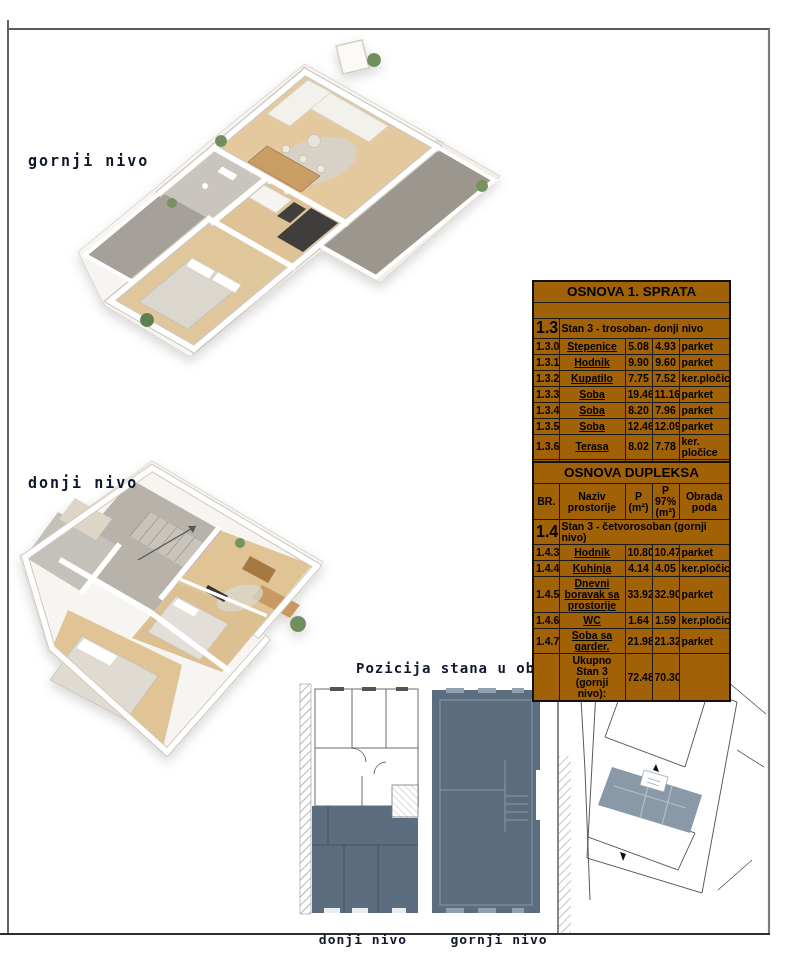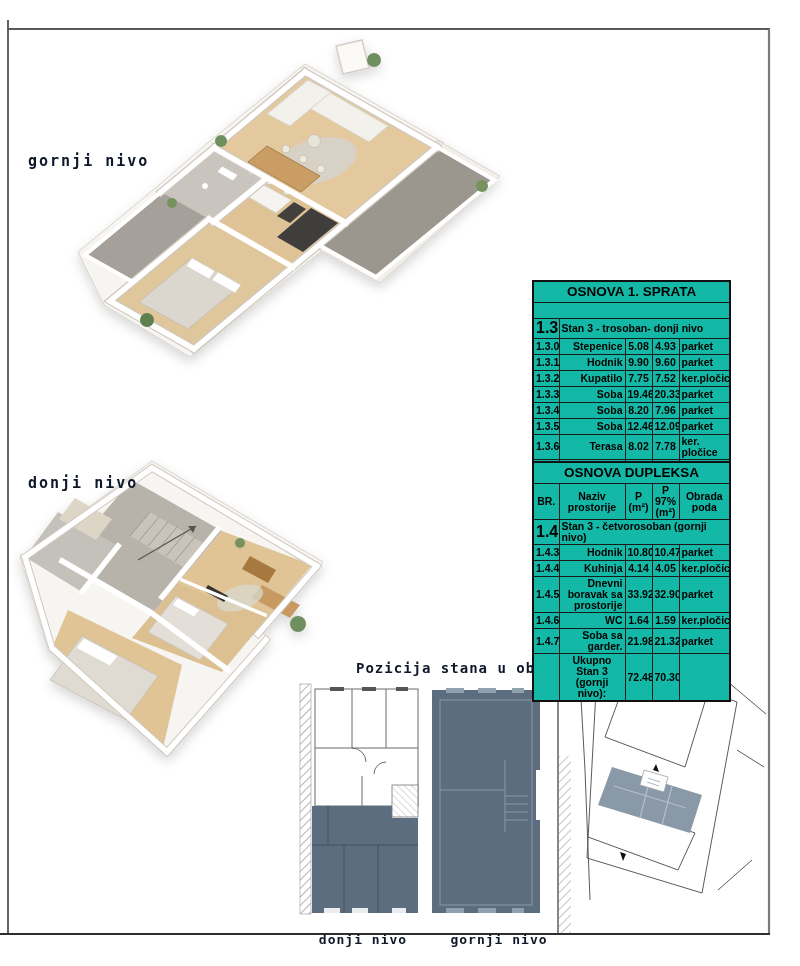--- a/index.html
+++ b/index.html
@@ -9,34 +9,34 @@
            font-weight:bold;color:#0f172a;white-space:nowrap;margin-top:16px;}
   #lbl-upper{left:28px;top:136px;font-size:15px;letter-spacing:2px;}
   #lbl-lower{left:28px;top:458px;font-size:15px;letter-spacing:2px;}
   #lbl-pos-title{left:356px;top:644px;width:200px;text-align:center;
                  font-size:14px;letter-spacing:1px;}
   #lbl-pos-left{left:304px;top:916px;width:118px;text-align:center;
                 font-size:13px;letter-spacing:1px;}
   #lbl-pos-right{left:440px;top:916px;width:118px;text-align:center;
                  font-size:13px;letter-spacing:1px;}
   svg#gfx{position:absolute;left:0;top:0;}
-  table.sheet{position:absolute;border-collapse:collapse;background:#14b8a6;
+  table.sheet{position:absolute;border-collapse:collapse;background:#a16207;
       table-layout:fixed;width:197px;border:2px solid #111;
       font-family:"Liberation Sans",sans-serif;font-weight:bold;color:#000;}
   #tbl-sprata{left:532px;top:280px;}
   #tbl-dupleksa{left:532px;top:461px;}
   table.sheet th,table.sheet td{border:1px solid #1a1a1a;font-size:10.5px;
       line-height:1.05;padding:1px 2px;overflow:hidden;}
   table.sheet tr{height:16px;}
   table.sheet .title-row th{font-size:13.5px;text-align:center;padding:3px 0;}
   table.sheet .spacer-row td{height:5px;padding:0;}
   table.sheet .section-row td{text-align:left;}
   table.sheet .section-row .br{text-align:center;font-size:16px;}
   td.br{text-align:center;font-size:9.5px;padding:1px 0;}
-  td.name{text-align:right;}
+  td.name{text-align:center;text-decoration:underline;}
   td.num{text-align:center;font-size:10px;padding:1px 0;}
   td.fl{text-align:left;font-size:10px;padding:1px 0;}
   th.hcell{font-size:9.5px;text-align:center;padding:1px 1px;}
   td.total-label{text-align:center;font-size:10px;}
 </style>
 </head>
 <body>
 
 <svg id="gfx" width="800" height="966" viewBox="0 0 800 966">
   <defs>
@@ -289,21 +289,21 @@
         <td class="br">1.3.2</td>
         <td class="name">Kupatilo</td>
         <td class="num">7.75</td>
         <td class="num">7.52</td>
         <td class="fl">ker.pločice</td>
       </tr>
       <tr>
         <td class="br">1.3.3</td>
         <td class="name">Soba</td>
         <td class="num">19.46</td>
-        <td class="num">20.33</td>
+        <td class="num">11.16</td>
         <td class="fl">parket</td>
       </tr>
       <tr>
         <td class="br">1.3.4</td>
         <td class="name">Soba</td>
         <td class="num">8.20</td>
         <td class="num">7.96</td>
         <td class="fl">parket</td>
       </tr>
       <tr>

